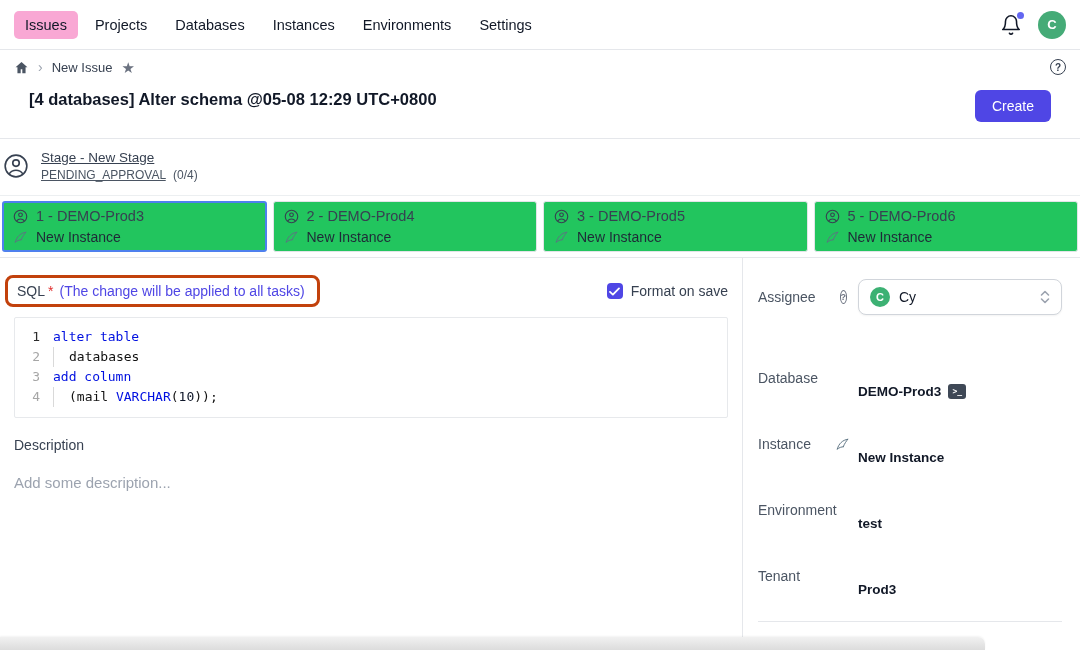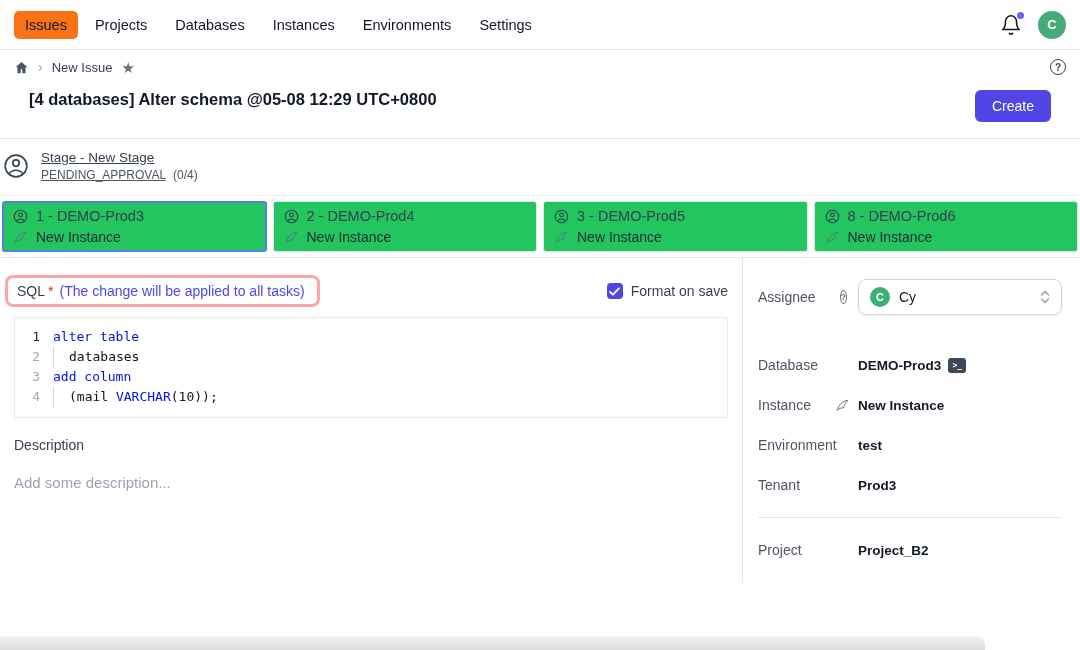--- a/index.html
+++ b/index.html
@@ -6,21 +6,21 @@
   html,body { margin:0; padding:0; }
   body {
     width:1080px; height:650px; position:relative; overflow:hidden;
     background:#fff; color:#111827;
     font-family:"Liberation Sans", sans-serif;
   }
 
   
   .topnav { display:flex; align-items:center; height:50px; padding:0 14px; border-bottom:1px solid #e5e7eb; }
   .nav-item { font-size:14.5px; font-weight:500; color:#111827; padding:6px 11px; border-radius:5px; margin-right:6px; cursor:pointer; }
-  .nav-item.active { background:#f97316; }
+  .nav-item.active { background:#f9a8d4; }
   .topnav-right { margin-left:auto; display:flex; align-items:center; gap:16px; }
   .bell { position:relative; width:22px; height:22px; cursor:pointer; }
   .bell-dot { position:absolute; top:-2px; right:-2px; width:7px; height:7px; border-radius:50%; background:#6366f1; }
   .avatar { width:28px; height:28px; border-radius:50%; background:#45ab77; color:#fff; font-size:13px; font-weight:600; display:flex; align-items:center; justify-content:center; cursor:pointer; }
 
   
   .crumbs { display:flex; align-items:center; height:34px; padding:0 14px; gap:9px; }
   .crumb-sep { color:#9ca3af; font-size:14px; }
   .crumb-page { font-size:13px; color:#374151; font-weight:500; }
   .star { color:#6b7280; font-size:15px; line-height:1; cursor:pointer; }
@@ -45,21 +45,21 @@
   .task-card.selected { border:2px solid #4e80ee; padding:5px 9px; }
   .task-top { display:flex; align-items:center; gap:8px; font-size:14.5px; color:#374151; }
   .task-bottom { display:flex; align-items:center; gap:8px; margin-top:5px; font-size:14px; font-weight:500; color:#1f2937; }
 
   
   .content { display:flex; align-items:stretch; min-height:325px; }
   .left-pane { width:742px; padding:17px 14px; }
   .right-pane { flex:1; border-left:1px solid #e5e7eb; padding:21px 18px 21px 15px; }
 
   .sql-row { display:flex; align-items:center; justify-content:space-between; }
-  .sql-label-box { display:inline-flex; align-items:center; gap:3px; border:3px solid #fca5a5; border-radius:8px; padding:5px 12px 5px 9px; margin-left:-9px; }
+  .sql-label-box { display:inline-flex; align-items:center; gap:3px; border:3px solid #c2410c; border-radius:8px; padding:5px 12px 5px 9px; margin-left:-9px; }
   .sql-word { font-size:14px; font-weight:500; color:#374151; }
   .req { color:#e02e2e; font-size:14px; }
   .sql-note { font-size:14px; color:#4f46e5; margin-left:3px; }
   .format-wrap { display:flex; align-items:center; gap:8px; cursor:pointer; }
   .checkbox { width:16px; height:16px; background:#4f46e5; border-radius:4px; display:flex; align-items:center; justify-content:center; flex-shrink:0; }
   .format-label { font-size:14px; color:#374151; }
 
   
   .editor { margin-top:10px; border:1px solid #e7e9ec; border-radius:2px; padding:9px 0 10px; background:#fff; cursor:text; }
   .code-line { display:flex; font-family:"DejaVu Sans Mono", monospace; font-size:13px; line-height:20px; }
@@ -77,21 +77,21 @@
   
   .side-row { display:flex; align-items:center; }
   .side-label { width:100px; flex-shrink:0; display:flex; align-items:center; gap:24px; font-size:14px; color:#4b5563; }
   .mini-help { width:14px; height:14px; border:1.3px solid #6b7280; border-radius:50%; font-size:9px; font-weight:700; color:#6b7280; display:flex; align-items:center; justify-content:center; cursor:pointer; }
   .select { flex:1; height:36px; border:1px solid #d1d5db; border-radius:8px; background:#fff; display:flex; align-items:center; gap:9px; padding:0 11px; box-shadow:0 1px 2px rgba(0,0,0,.05); cursor:pointer; }
   .mini-avatar { width:20px; height:20px; border-radius:50%; background:#3cb173; color:#fff; font-size:11px; font-weight:700; display:flex; align-items:center; justify-content:center; }
   .select-value { font-size:14px; color:#111827; }
   .select-chevrons { margin-left:auto; display:flex; }
   .field-row { margin-top:24px; }
   .field-row.first { margin-top:42px; }
-  .side-value { font-size:13.5px; font-weight:700; color:#111827; display:flex; align-items:center; gap:7px; }
+  .side-value { font-size:13.5px; font-weight:700; color:#111827; display:flex; align-items:center; gap:7px;margin-top:27px; }
   .term-icon { width:18px; height:15px; background:#3f4856; border-radius:3px; color:#fff; font-family:"DejaVu Sans Mono", monospace; font-size:8px; font-weight:700; display:inline-flex; align-items:center; justify-content:center; cursor:pointer; }
   .side-divider { border:none; border-top:1px solid #e5e7eb; margin:24px 0 0; }
 
   
   .bottom-bar { position:absolute; left:0; bottom:0; width:985px; height:13px; background:linear-gradient(#f1f1f1,#dcdcdc); border-top-right-radius:7px; box-shadow:0 -1px 2px rgba(0,0,0,.05); }
 
   svg { display:block; }
 </style>
 </head>
 <body>
@@ -218,21 +218,21 @@
   </div>
   <div class="task-card">
     <div class="task-top">
       <span>
         <svg width="15" height="15" viewBox="0 0 24 24" fill="none" stroke="#374151" stroke-width="1.8">
             <circle cx="12" cy="12" r="10"></circle>
             <circle cx="12" cy="9.3" r="3"></circle>
             <path d="M5.7 19.3a7.6 7.6 0 0 1 12.6 0"></path>
           </svg>
       </span>
-      <span>8 - DEMO-Prod6</span>
+      <span>5 - DEMO-Prod6</span>
     </div>
     <div class="task-bottom">
       <span>
         <svg width="15" height="15" viewBox="0 0 20 20" fill="none" stroke="#5b7282" stroke-width="1.3" stroke-linecap="round">
             <path d="M3 16 C5 9 10 4 17 3"></path>
             <path d="M3 16 C6 14 9 13 11 13"></path>
             <path d="M17 3 C15 6 13 8 11 13"></path>
           </svg>
       </span>
       <span>New Instance</span>

